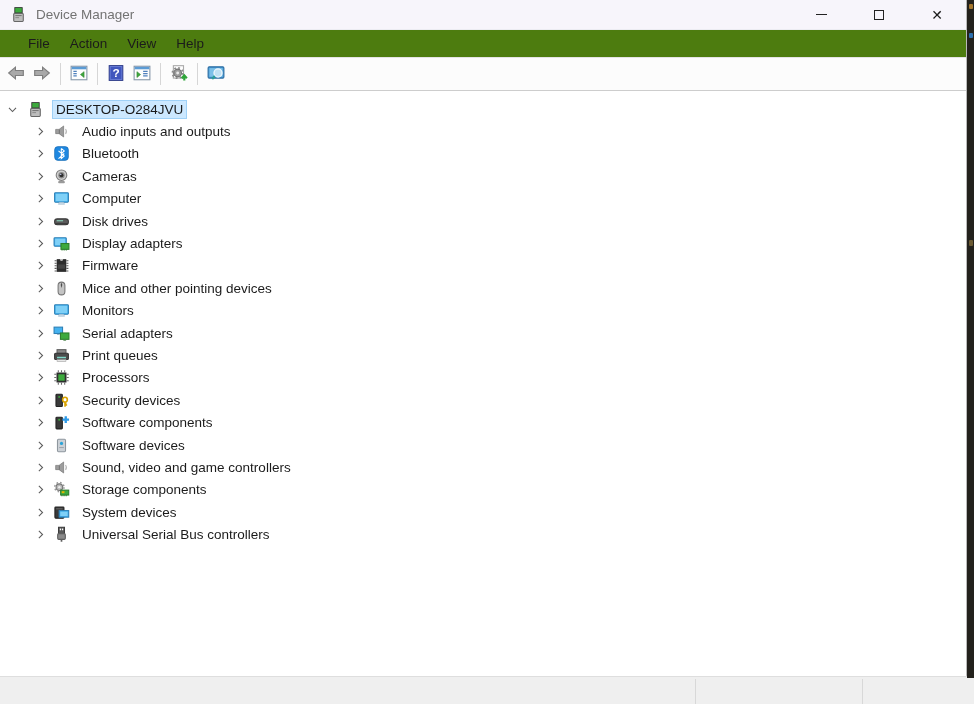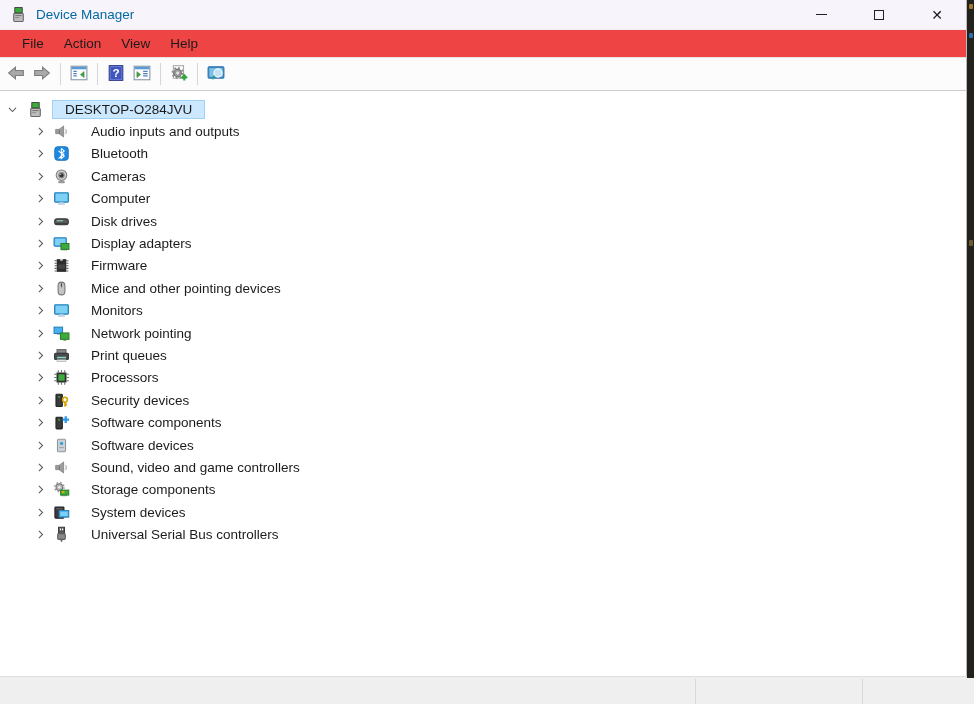--- a/index.html
+++ b/index.html
@@ -5,45 +5,45 @@
   html,body{margin:0;padding:0;background:#dcdcdc;}
   .screen{position:relative;width:974px;height:704px;overflow:hidden;background:#efefef;
     font-family:"Liberation Sans","DejaVu Sans",sans-serif;color:#1b1b1b;font-size:13.5px;
     -webkit-font-smoothing:antialiased;}
   
   .window{position:absolute;left:0;top:0;width:967px;height:676px;background:#fff;
     border-right:1px solid #b9b9b9;border-bottom:1px solid #c9c9c9;box-sizing:border-box;}
   
   .titlebar{height:30px;background:#f7f5fb;display:flex;align-items:center;border-bottom:1px solid #ececf2;box-sizing:border-box;}
   .titlebar .appicon{width:17px;height:17px;margin-left:10px;flex:0 0 auto;}
-  .titlebar .title{margin-left:9px;font-size:13.5px;color:#0369a1;}
+  .titlebar .title{margin-left:9px;font-size:13.5px;color:#737373;}
   .titlebar .spacer{flex:1;}
   .caption-btn{width:58px;height:30px;display:flex;align-items:center;justify-content:center;cursor:default;}
   .glyph-min{width:11px;height:1px;background:#222;}
   .glyph-max{width:10px;height:10px;border:1.2px solid #222;box-sizing:border-box;}
   .glyph-close{font-size:14px;color:#1a1a1a;line-height:1;}
   
-  .menubar{height:28px;background:#ef4444;display:flex;align-items:center;padding-left:12px;border-bottom:1px solid #e4e4e4;box-sizing:border-box;}
+  .menubar{height:28px;background:#4d7c0f;display:flex;align-items:center;padding-left:18px;border-bottom:1px solid #e4e4e4;box-sizing:border-box;}
   .menu-item{padding:3px 10px;color:#1b1b1b;}
   
   .toolbar{height:33px;background:#fcfcfc;display:flex;align-items:center;border-bottom:1px solid #cdcdcd;box-sizing:border-box;padding-left:3px;}
   .tool-btn{width:26px;height:26px;display:flex;align-items:center;justify-content:center;border-radius:2px;}
   .tool-btn svg{width:18px;height:18px;}
   .tool-sep{width:1px;height:22px;background:#d6d6d6;margin:0 5px;}
   
   .tree{padding-top:7px;background:#fff;height:583px;overflow:hidden;}
   .tree-row{height:22.4px;display:flex;align-items:center;}
   .tree-row .chev{width:12px;height:12px;display:flex;align-items:center;justify-content:center;flex:0 0 auto;}
   .tree-row .chev svg{width:9px;height:9px;}
   .chev.expanded svg{transform:rotate(90deg);}
   .root-row .chev{margin-left:6px;}
   .child-row .chev{margin-left:34px;}
   .node-icon{width:17px;height:17px;margin-left:7px;flex:0 0 auto;}
   .root-row .node-icon{margin-left:9px;}
-  .node-label{margin-left:8px;white-space:nowrap;padding:1px 12px;border:1px solid transparent;}
+  .node-label{margin-left:8px;white-space:nowrap;padding:1px 3px;border:1px solid transparent;}
   .node-label.selected{background:#cce8ff;border:1px solid #9fd1f7;}
   
   .bottom-strip{position:absolute;left:0;top:676px;width:974px;height:28px;background:#efefef;border-top:1px solid #dedede;box-sizing:border-box;}
   .bottom-sep{position:absolute;top:2px;bottom:0;width:1px;background:#d8d8d8;}
   
   .right-strip{position:absolute;left:967px;top:0;width:7px;height:678px;background:#23211c;}
   .speck{position:absolute;border-radius:1px;}
 </style>
 </head>
 <body>
@@ -290,21 +290,21 @@
               <svg viewBox="0 0 9 11" width="100%" height="100%">
                 <path d="M2.5 1.2 7 5.5 2.5 9.8" fill="none" stroke="#5d5d5d" stroke-width="1.3"></path>
               </svg>
             </span>
     <span class="node-icon"><svg viewBox="0 0 16 16" width="100%" height="100%">
                 <rect x="1" y="2" width="8 " height="6" fill="#45b2ef" stroke="#2d7fb5"></rect>
                 <path d="M4 8.5h2l.5 1h-3z" fill="#9ab4c6"></path>
                 <rect x="7" y="7.5" width="8" height="6" fill="#3daa3d" stroke="#2c7d2c"></rect>
                 <path d="M10 14h2l.5 1h-3z" fill="#7fa87f"></path>
               </svg></span>
-    <span class="node-label">Network pointing</span>
+    <span class="node-label">Serial adapters</span>
   </div>
 
   <div class="tree-row child-row">
     <span class="chev">
               <svg viewBox="0 0 9 11" width="100%" height="100%">
                 <path d="M2.5 1.2 7 5.5 2.5 9.8" fill="none" stroke="#5d5d5d" stroke-width="1.3"></path>
               </svg>
             </span>
     <span class="node-icon"><svg viewBox="0 0 16 16" width="100%" height="100%">
                 <rect x="3.8" y="2.5" width="8.4" height="3.5" fill="#8a8a8a" stroke="#5e5e5e"></rect>

